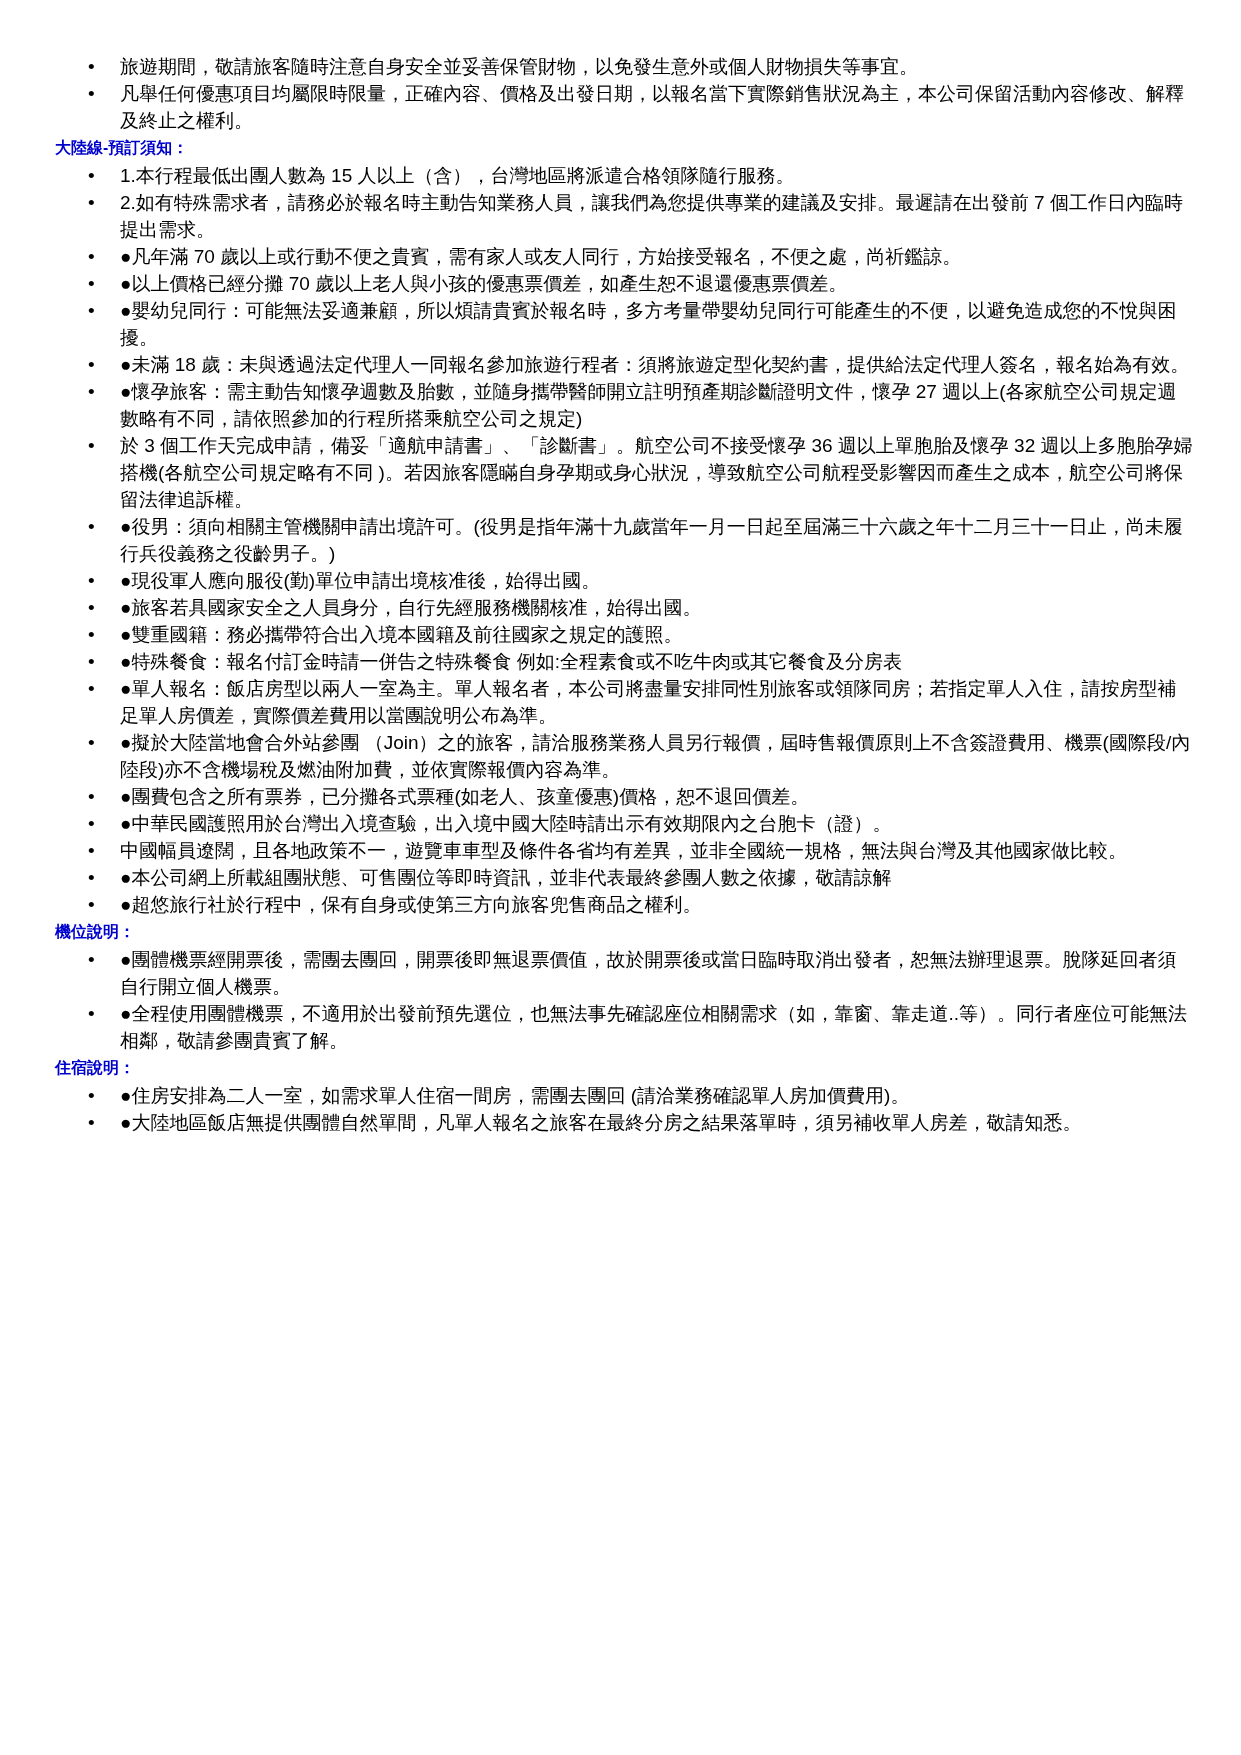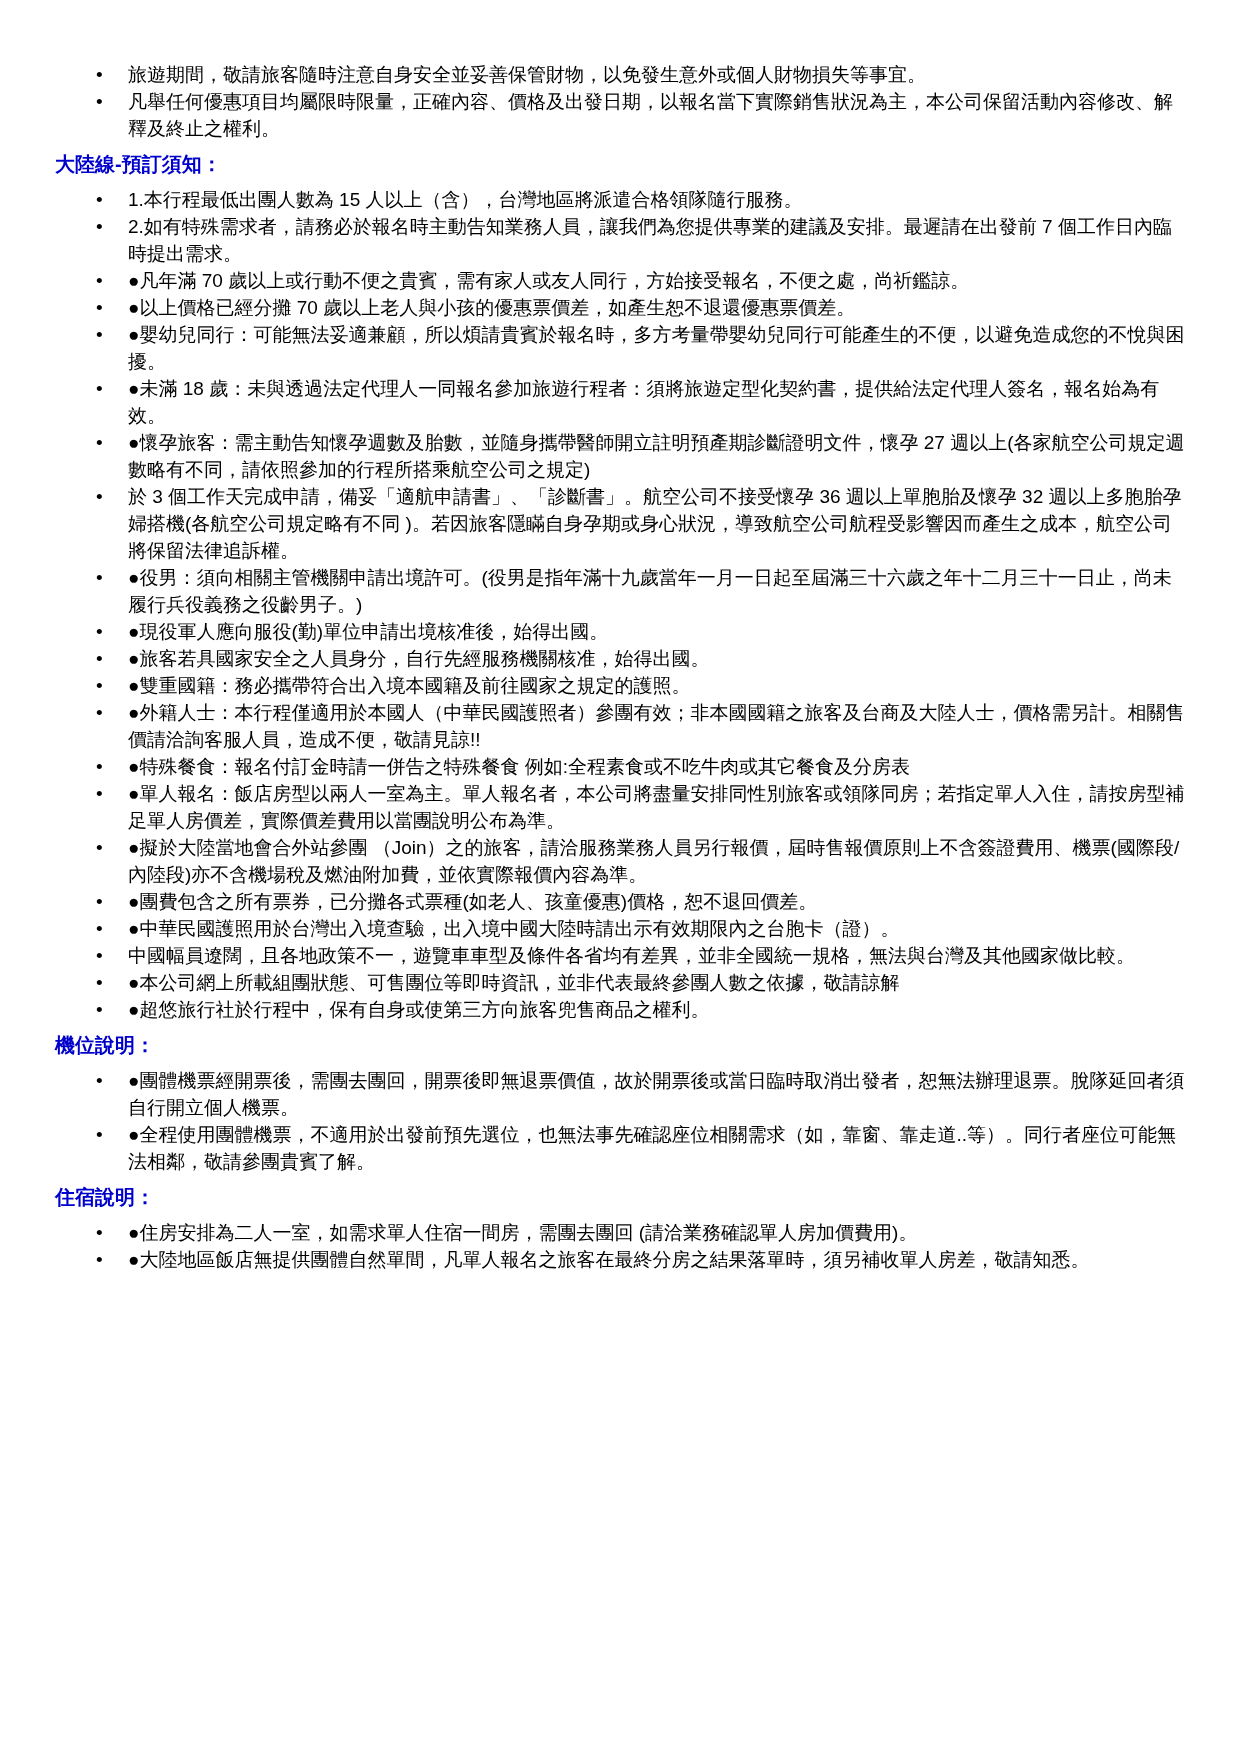--- a/index.html
+++ b/index.html
@@ -15,27 +15,27 @@
     background: #ffffff;
     padding: 53px 48px 40px 55px;
     font-family: "Liberation Sans", "DejaVu Sans", sans-serif;
     color: #000000;
     font-size: 19px;
     line-height: 27px;
   }
   .section-header {
     margin: 0;
     padding: 0;
-    font-size: 20px;
+    font-size: 16px;
     line-height: 28px;
     font-weight: bold;
     color: #0000cc;
   }
   ul.notice-list {
-    margin: 8px;
+    margin: 0;
     padding: 0;
     list-style: none;
   }
   ul.notice-list li {
     position: relative;
     padding-left: 65px;
     margin: 0;
     color: #000000;
   }
   ul.notice-list li::before {
@@ -64,21 +64,20 @@
       <li>●凡年滿 70 歲以上或行動不便之貴賓，需有家人或友人同行，方始接受報名，不便之處，尚祈鑑諒。</li>
       <li>●以上價格已經分攤 70 歲以上老人與小孩的優惠票價差，如產生恕不退還優惠票價差。</li>
       <li>●嬰幼兒同行：可能無法妥適兼顧，所以煩請貴賓於報名時，多方考量帶嬰幼兒同行可能產生的不便，以避免造成您的不悅與困擾。</li>
       <li>●未滿 18 歲：未與透過法定代理人一同報名參加旅遊行程者：須將旅遊定型化契約書，提供給法定代理人簽名，報名始為有效。</li>
       <li>●懷孕旅客：需主動告知懷孕週數及胎數，並隨身攜帶醫師開立註明預產期診斷證明文件，懷孕 27 週以上(各家航空公司規定週數略有不同，請依照參加的行程所搭乘航空公司之規定)</li>
       <li>於 3 個工作天完成申請，備妥「適航申請書」、「診斷書」。航空公司不接受懷孕 36 週以上單胞胎及懷孕 32 週以上多胞胎孕婦搭機(各航空公司規定略有不同 )。若因旅客隱瞞自身孕期或身心狀況，導致航空公司航程受影響因而產生之成本，航空公司將保留法律追訴權。</li>
       <li>●役男：須向相關主管機關申請出境許可。(役男是指年滿十九歲當年一月一日起至屆滿三十六歲之年十二月三十一日止，尚未履行兵役義務之役齡男子。)</li>
       <li>●現役軍人應向服役(勤)單位申請出境核准後，始得出國。</li>
       <li>●旅客若具國家安全之人員身分，自行先經服務機關核准，始得出國。</li>
       <li>●雙重國籍：務必攜帶符合出入境本國籍及前往國家之規定的護照。</li>
-      <li>●外籍人士：本行程僅適用於本國人（中華民國護照者）參團有效；非本國國籍之旅客及台商及大陸人士，價格需另計。相關售價請洽詢客服人員，造成不便，敬請見諒!!</li>
       <li>●特殊餐食：報名付訂金時請一併告之特殊餐食 例如:全程素食或不吃牛肉或其它餐食及分房表</li>
       <li>●單人報名：飯店房型以兩人一室為主。單人報名者，本公司將盡量安排同性別旅客或領隊同房；若指定單人入住，請按房型補足單人房價差，實際價差費用以當團說明公布為準。</li>
       <li>●擬於大陸當地會合外站參團 （Join）之的旅客，請洽服務業務人員另行報價，屆時售報價原則上不含簽證費用、機票(國際段/內陸段)亦不含機場稅及燃油附加費，並依實際報價內容為準。</li>
       <li>●團費包含之所有票券，已分攤各式票種(如老人、孩童優惠)價格，恕不退回價差。</li>
       <li>●中華民國護照用於台灣出入境查驗，出入境中國大陸時請出示有效期限內之台胞卡（證）。</li>
       <li>中國幅員遼闊，且各地政策不一，遊覽車車型及條件各省均有差異，並非全國統一規格，無法與台灣及其他國家做比較。</li>
       <li>●本公司網上所載組團狀態、可售團位等即時資訊，並非代表最終參團人數之依據，敬請諒解</li>
       <li>●超悠旅行社於行程中，保有自身或使第三方向旅客兜售商品之權利。</li>
     </ul>
 

